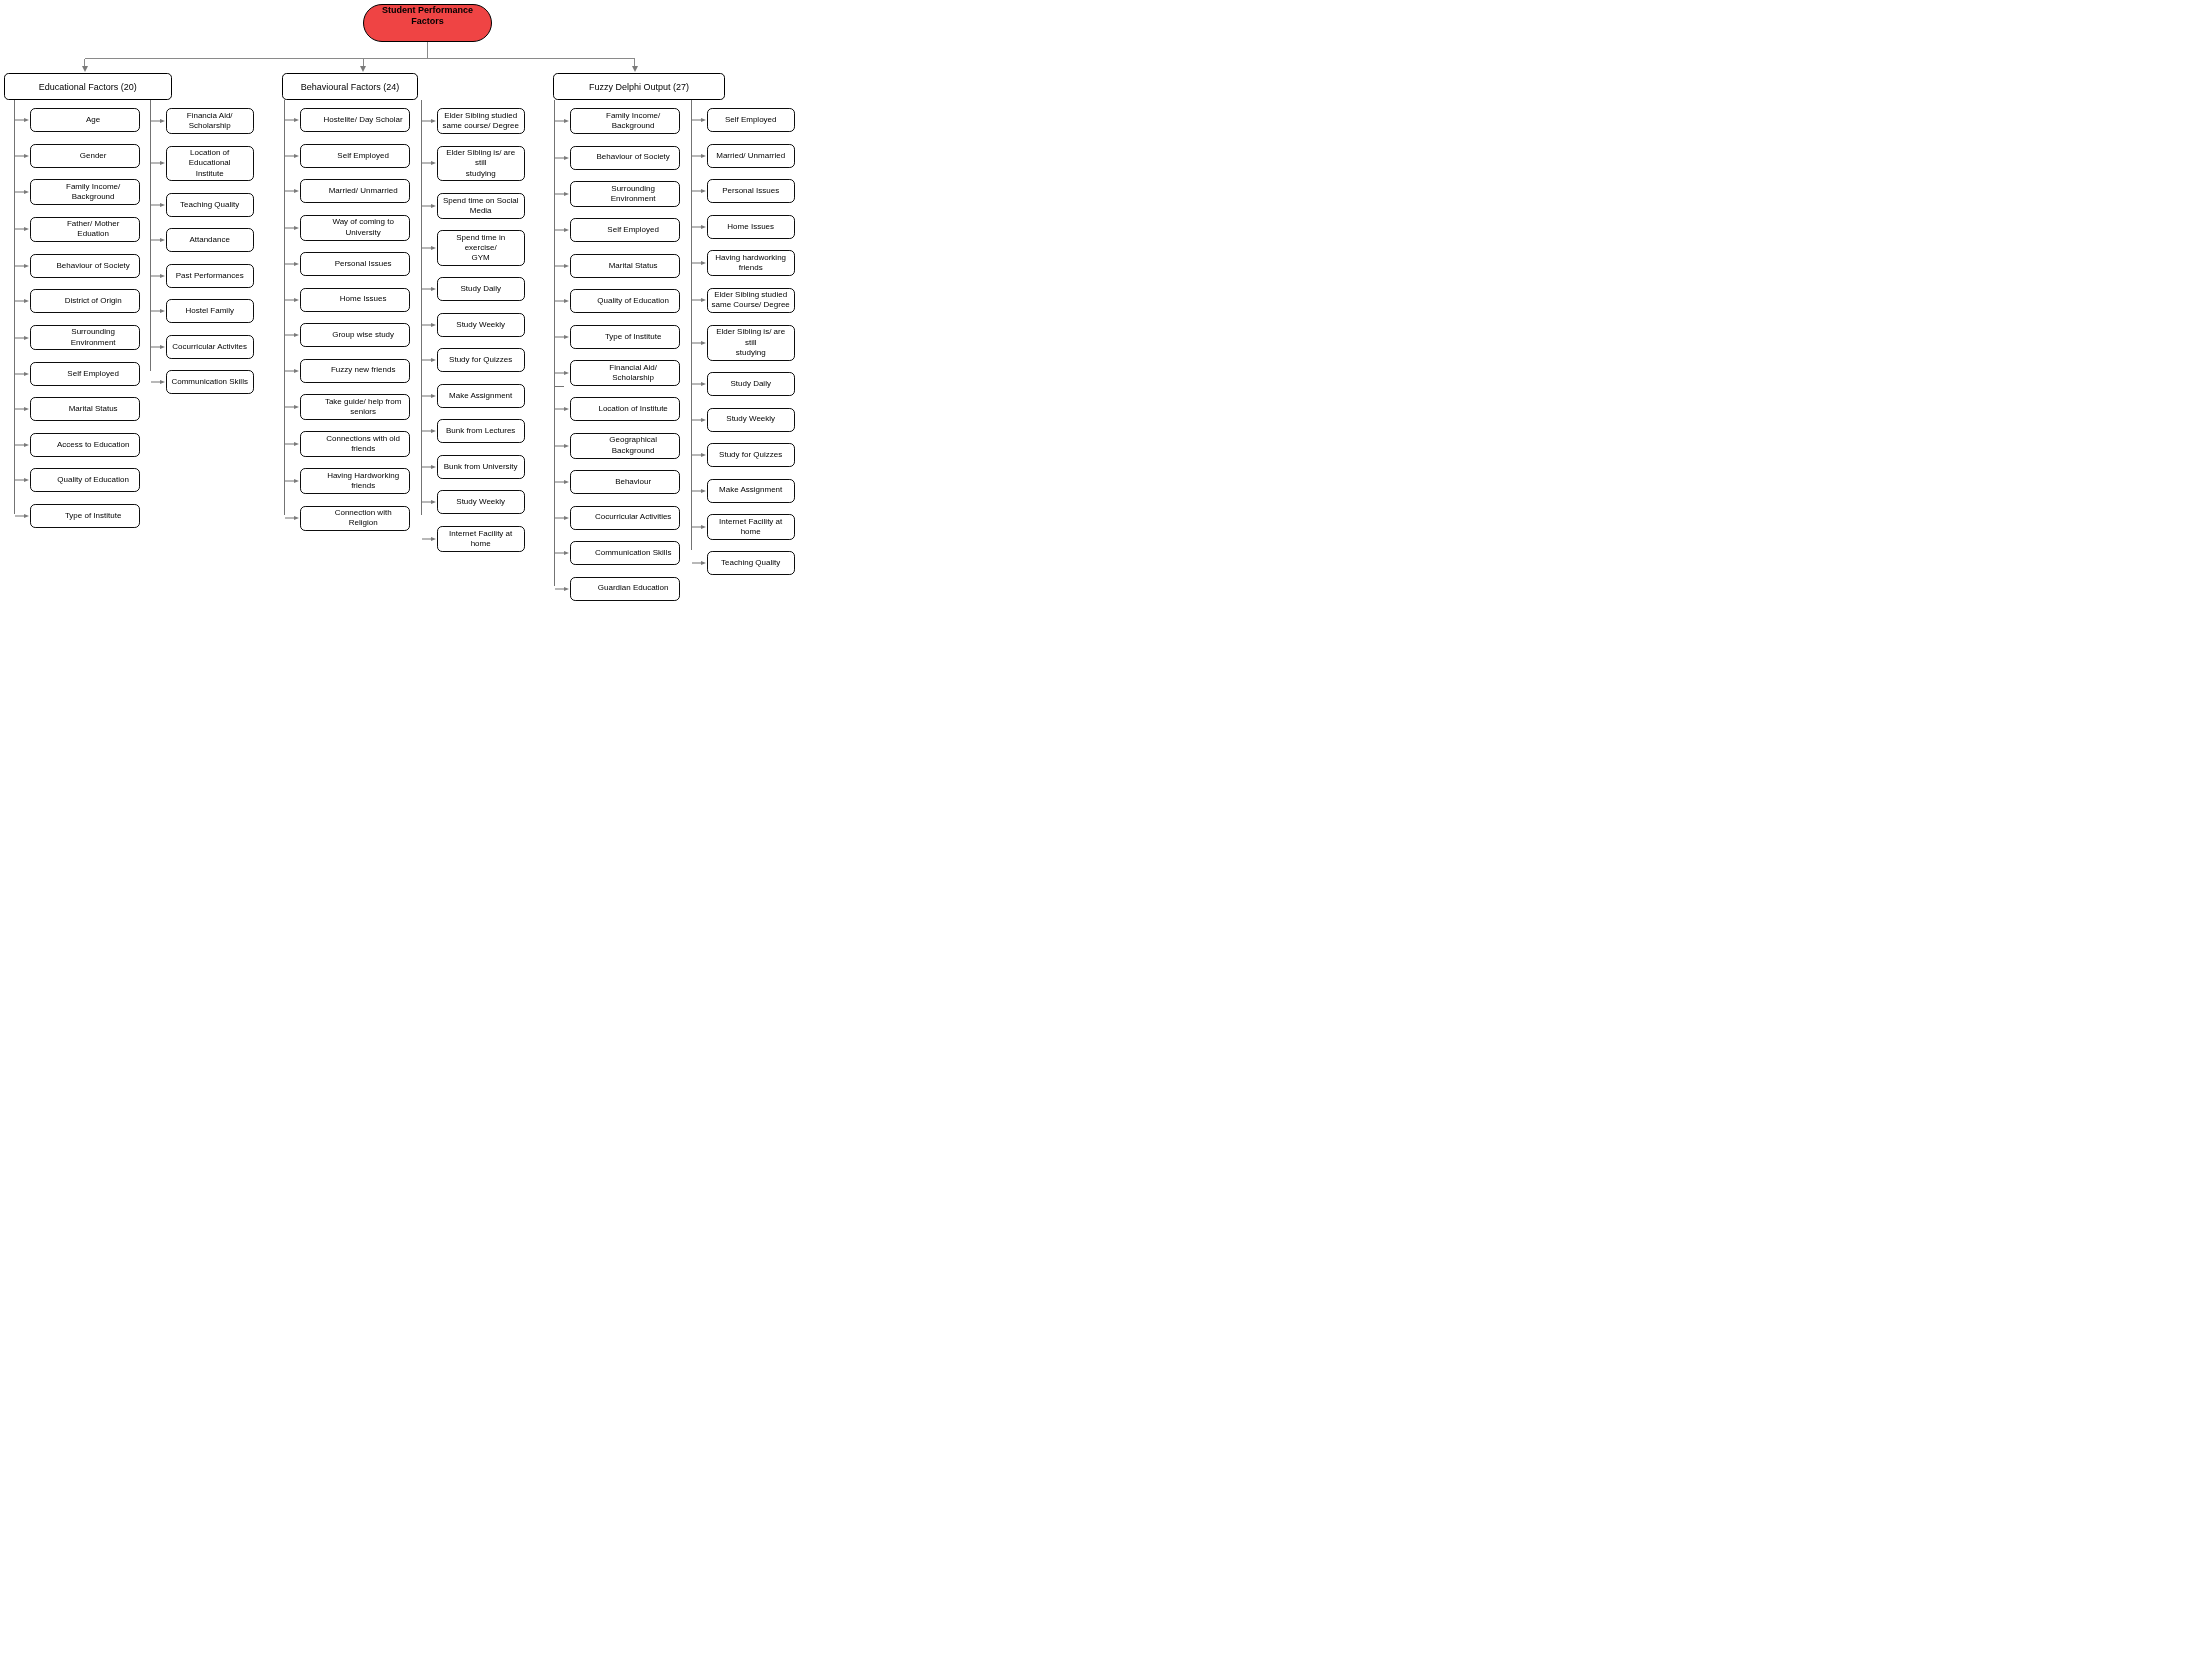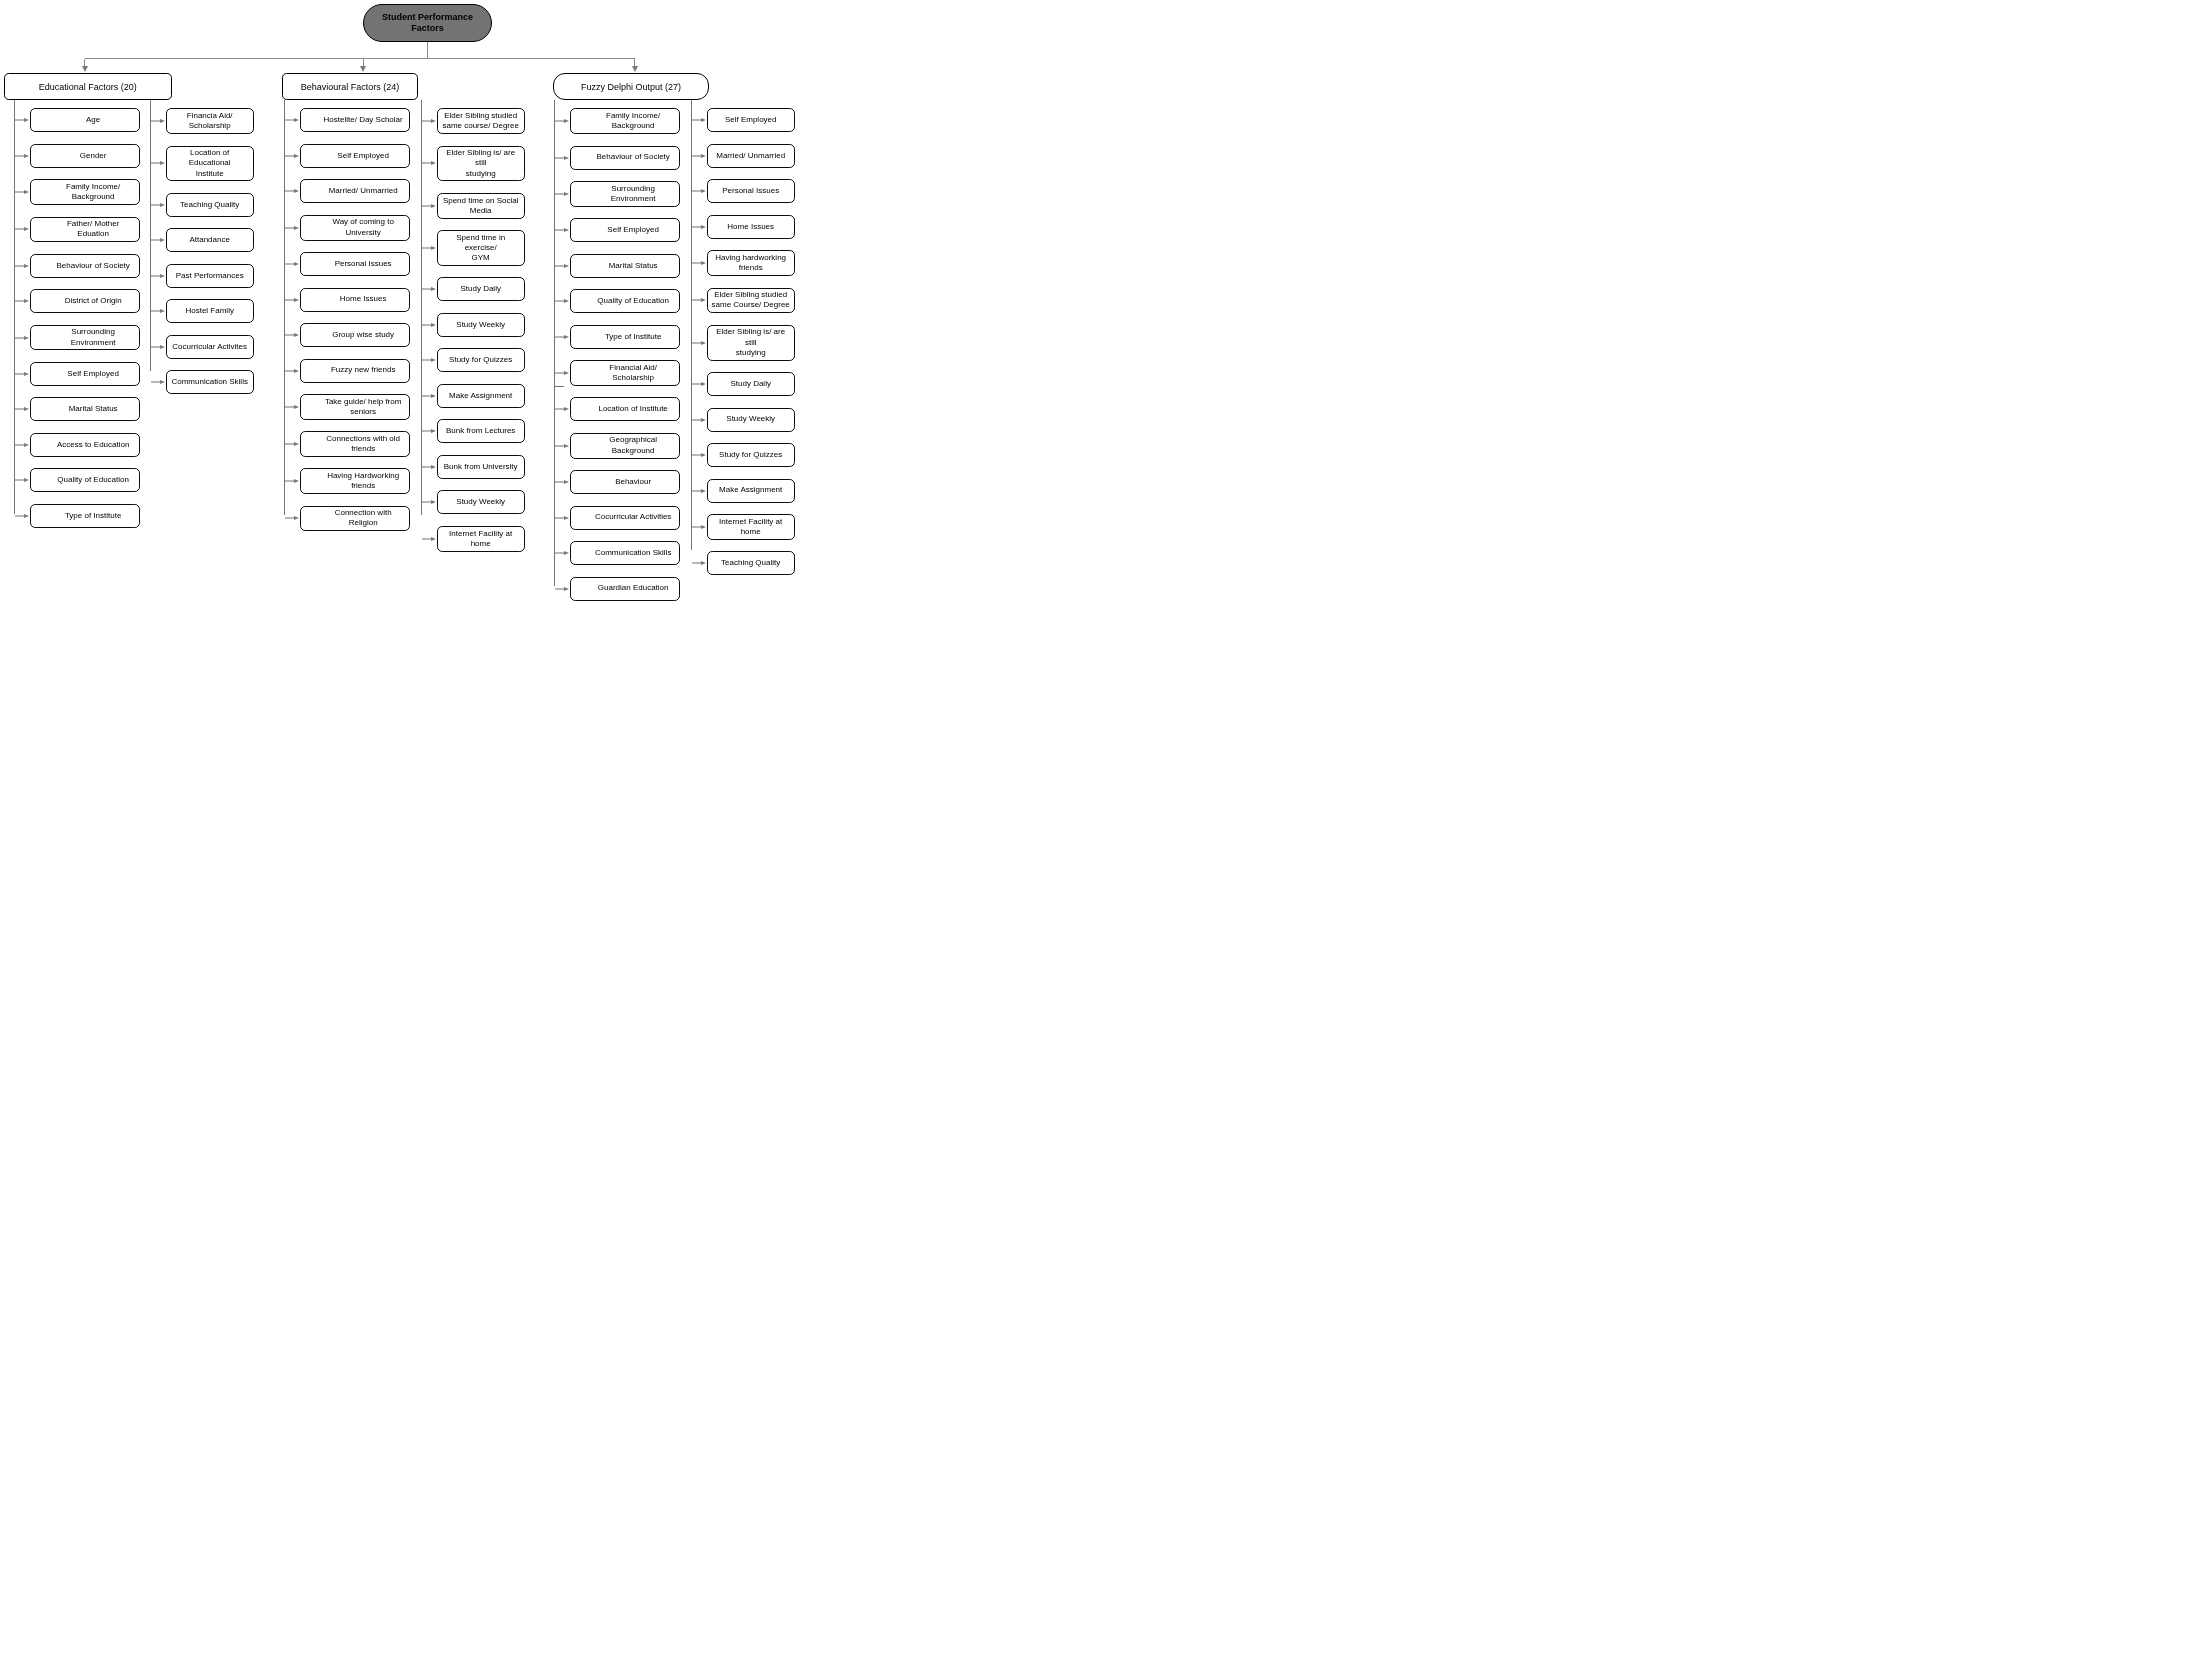--- a/index.html
+++ b/index.html
@@ -2,36 +2,36 @@
 <html style="font-size:8.4px"><head>
 <meta charset="utf-8">
 <style>
   html,body{margin:0;padding:0;background:#ffffff;}
   body{font-family:"Liberation Sans","DejaVu Sans",sans-serif;color:#000;}
   #canvas{position:relative;width:815px;height:613px;background:#fff;overflow:hidden;}
 
   
   .root{
     position:absolute;left:363px;top:4.2px;width:129px;height:38px;
-    border:1.3px solid #000;border-radius:19px;background:#737373;
-    display:flex;align-items:center;justify-content:center;text-align:center;
+    border:1.3px solid #000;border-radius:19px;background:#ef4444;
+    display:flex;justify-content:center;text-align:center;
     font-weight:bold;font-size:9px;line-height:1.25;white-space:pre-line;
     box-sizing:border-box;z-index:3;
   }
 
   
   .hdr{
     position:absolute;top:73px;height:27px;
     border:1px solid #000;border-radius:4.7px;background:#fff;
     display:flex;align-items:center;justify-content:center;text-align:center;
     font-size:9px;box-sizing:border-box;z-index:3;
   }
   #hdr-edu{left:3.7px;width:168px;}
   #hdr-beh{left:282px;width:136px;}
-  #hdr-fdo{left:553px;width:156px;border-radius:12px;}
+  #hdr-fdo{left:553px;width:172px;}
 
   
   .line{position:absolute;background:#8a8a8a;z-index:1;}
   .arrow-down{
     position:absolute;width:0;height:0;z-index:2;
     border-left:3.1px solid transparent;border-right:3.1px solid transparent;
     border-top:6.8px solid #7a7a7a;
   }
 
   

